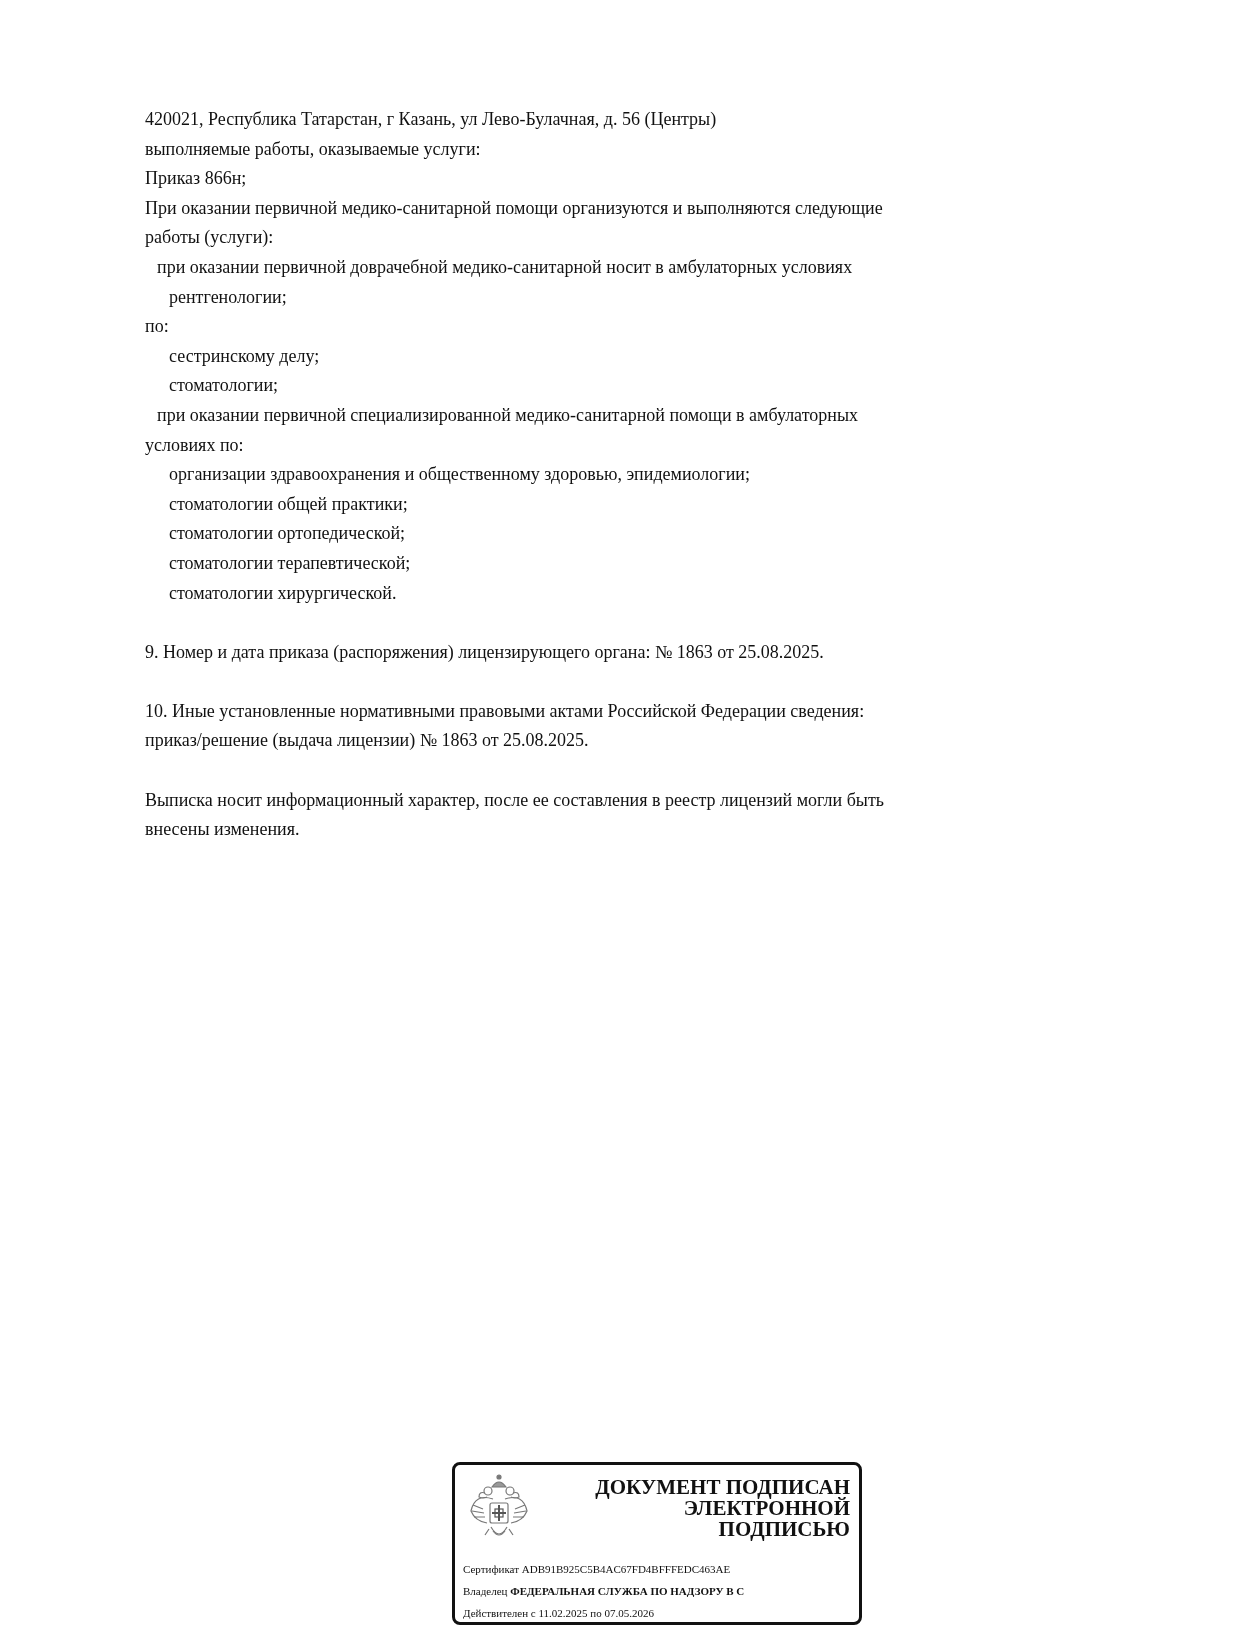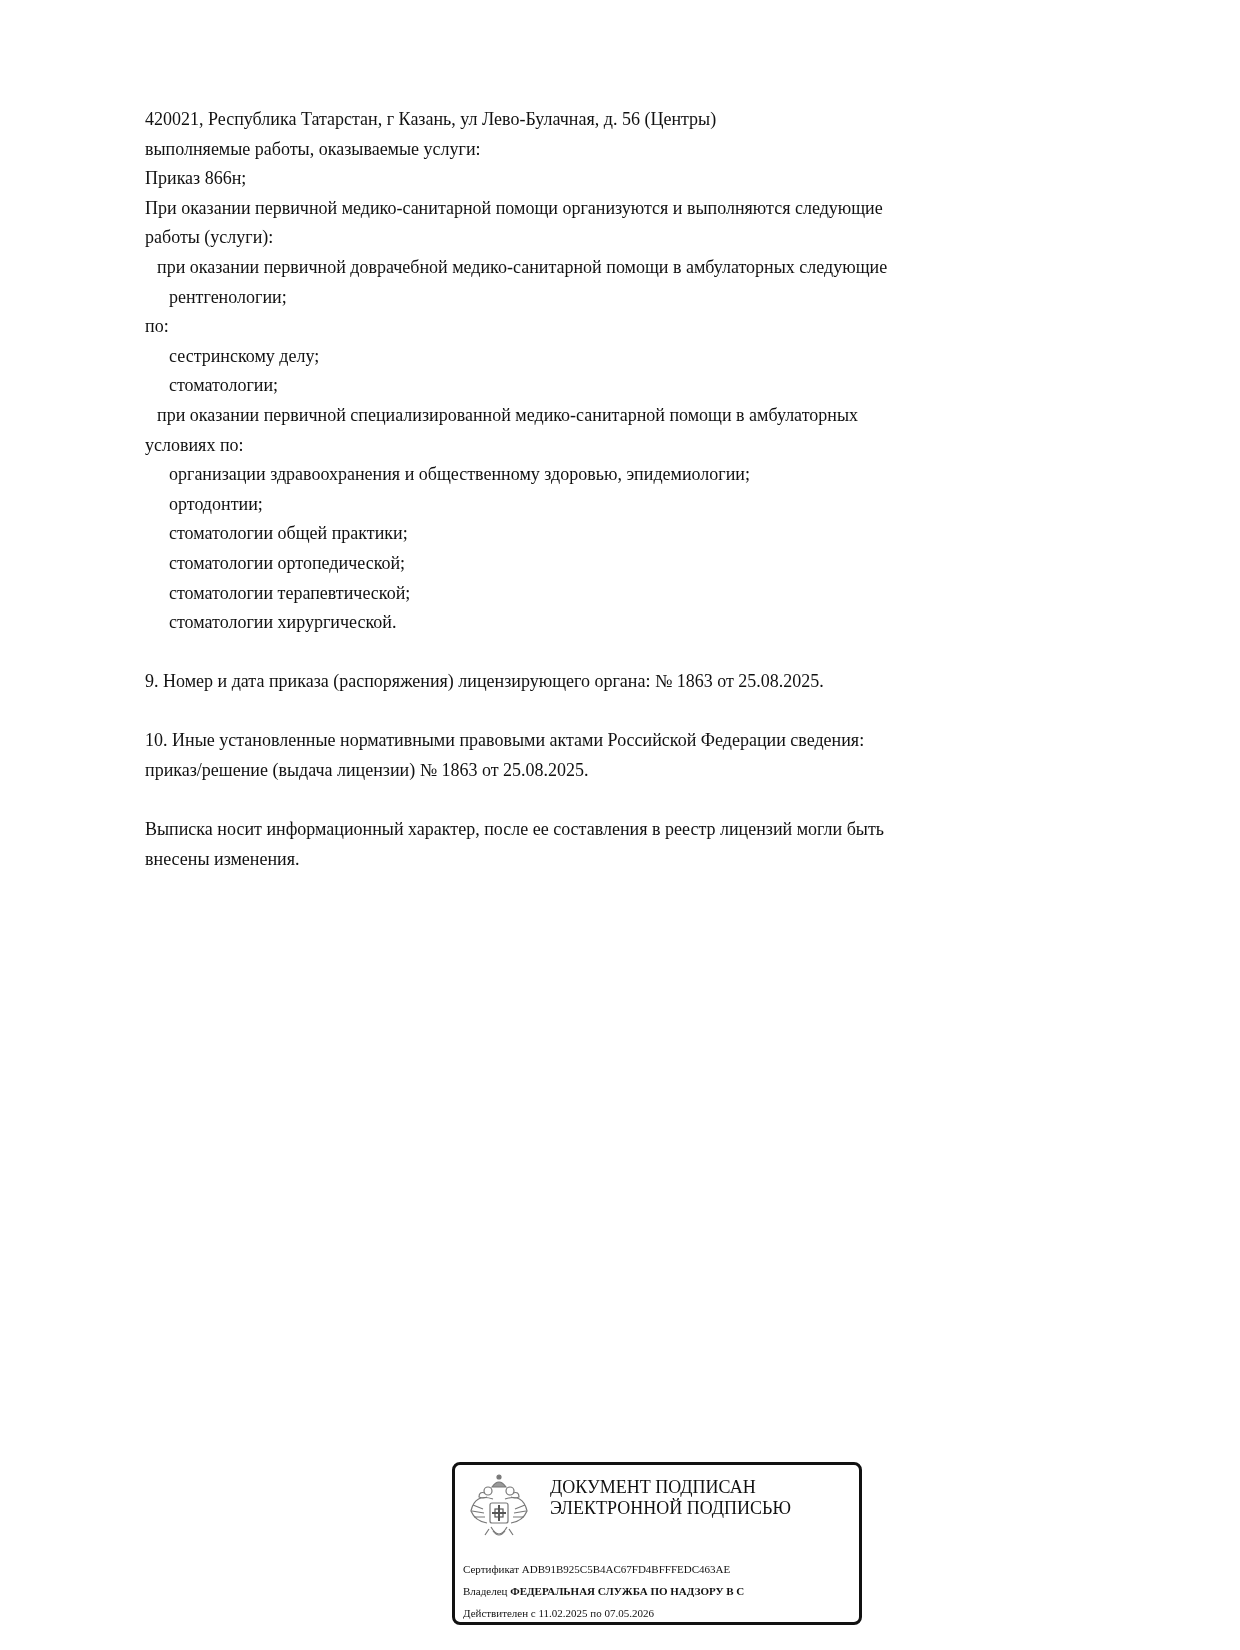--- a/index.html
+++ b/index.html
@@ -19,50 +19,49 @@
   .gap { height: 29.6px; display: block; }
 
   .stamp {
     position: absolute; left: 452px; top: 1462px; width: 410px; height: 163px;
     border: 3px solid #111; border-radius: 8px; box-sizing: border-box;
     background: #ffffff;
     font-family: "Liberation Serif", "DejaVu Serif", serif; color: #111;
   }
   .emblem { position: absolute; left: 12px; top: 6px; width: 64px; height: 76px; }
   .stamp-title {
-    position: absolute; left: 95px; top: 12px; width: 300px; text-align: left;
-    font-size: 18px; line-height: 21px;
+    position: absolute; left: 95px; top: 12px; width: 300px; text-align: right;
+    font-size: 21px; line-height: 21px; font-weight: bold;
   }
   .stamp-info {
     position: absolute; left: 8px; top: 93px; right: 0;
     font-size: 11px; line-height: 22px; white-space: nowrap; overflow: hidden;
   }
   .stamp-info b { font-weight: bold; margin-top: 48px; }
 </style>
 </head>
 <body>
 
 <div class="page">
   <div class="text-block">
     <span class="line">420021, Республика Татарстан, г Казань, ул Лево-Булачная, д. 56 (Центры)</span>
     <span class="line">выполняемые работы, оказываемые услуги:</span>
     <span class="line">Приказ 866н;</span>
     <span class="line">При оказании первичной медико-санитарной помощи организуются и выполняются следующие</span>
     <span class="line">работы (услуги):</span>
 
-    <span class="line ind1">при оказании первичной доврачебной медико-санитарной помощи в амбулаторных следующие</span>
+    <span class="line ind1">при оказании первичной доврачебной медико-санитарной носит в амбулаторных условиях</span>
     <span class="line ind2">рентгенологии;</span>
     <span class="line">по:</span>
     <span class="line ind2">сестринскому делу;</span>
     <span class="line ind2">стоматологии;</span>
 
     <span class="line ind1">при оказании первичной специализированной медико-санитарной помощи в амбулаторных</span>
     <span class="line">условиях по:</span>
     <span class="line ind2">организации здравоохранения и общественному здоровью, эпидемиологии;</span>
-    <span class="line ind2">ортодонтии;</span>
     <span class="line ind2">стоматологии общей практики;</span>
     <span class="line ind2">стоматологии ортопедической;</span>
     <span class="line ind2">стоматологии терапевтической;</span>
     <span class="line ind2">стоматологии хирургической.</span>
 
     <span class="gap"></span>
     <span class="line">9. Номер и дата приказа (распоряжения) лицензирующего органа: № 1863 от 25.08.2025.</span>
 
     <span class="gap"></span>
     <span class="line">10. Иные установленные нормативными правовыми актами Российской Федерации сведения:</span>

